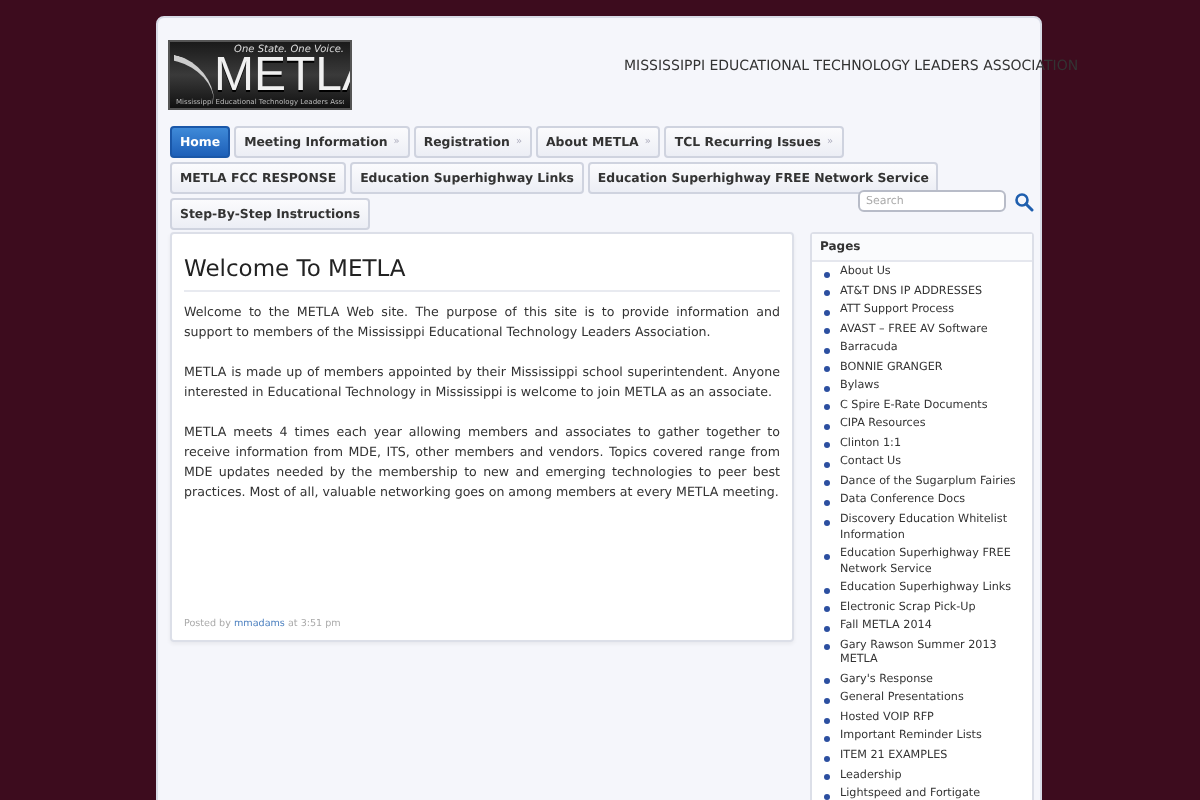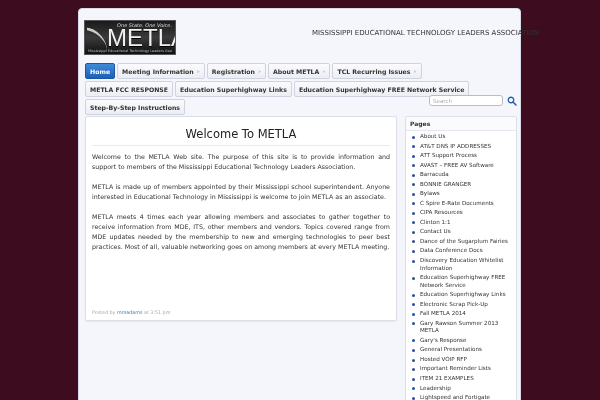--- a/index.html
+++ b/index.html
@@ -91,21 +91,20 @@
     border: 1px solid #dcdfe8;
     border-radius: 2px;
     box-shadow: 0 1px 2px rgba(0,0,0,0.06);
   }
   .content h1 {
     font-family: "DejaVu Sans", sans-serif;
     font-weight: normal; font-size: 11.5px; color: #222;
     margin: 10px 6px 0 6px;
     padding-bottom: 4px;
     border-bottom: 1px solid #e8eaf0;
-    text-align: center;
   }
   .content p {
     font-size: 6.3px; line-height: 10px; color: #333;
     margin: 6px 6px 0 6px;
     text-align: justify;
   }
   .content p + p { margin-top: 10px; }
   .posted {
     position: absolute; left: 6px; bottom: 5px;
     font-size: 4.8px; color: #aaa;

